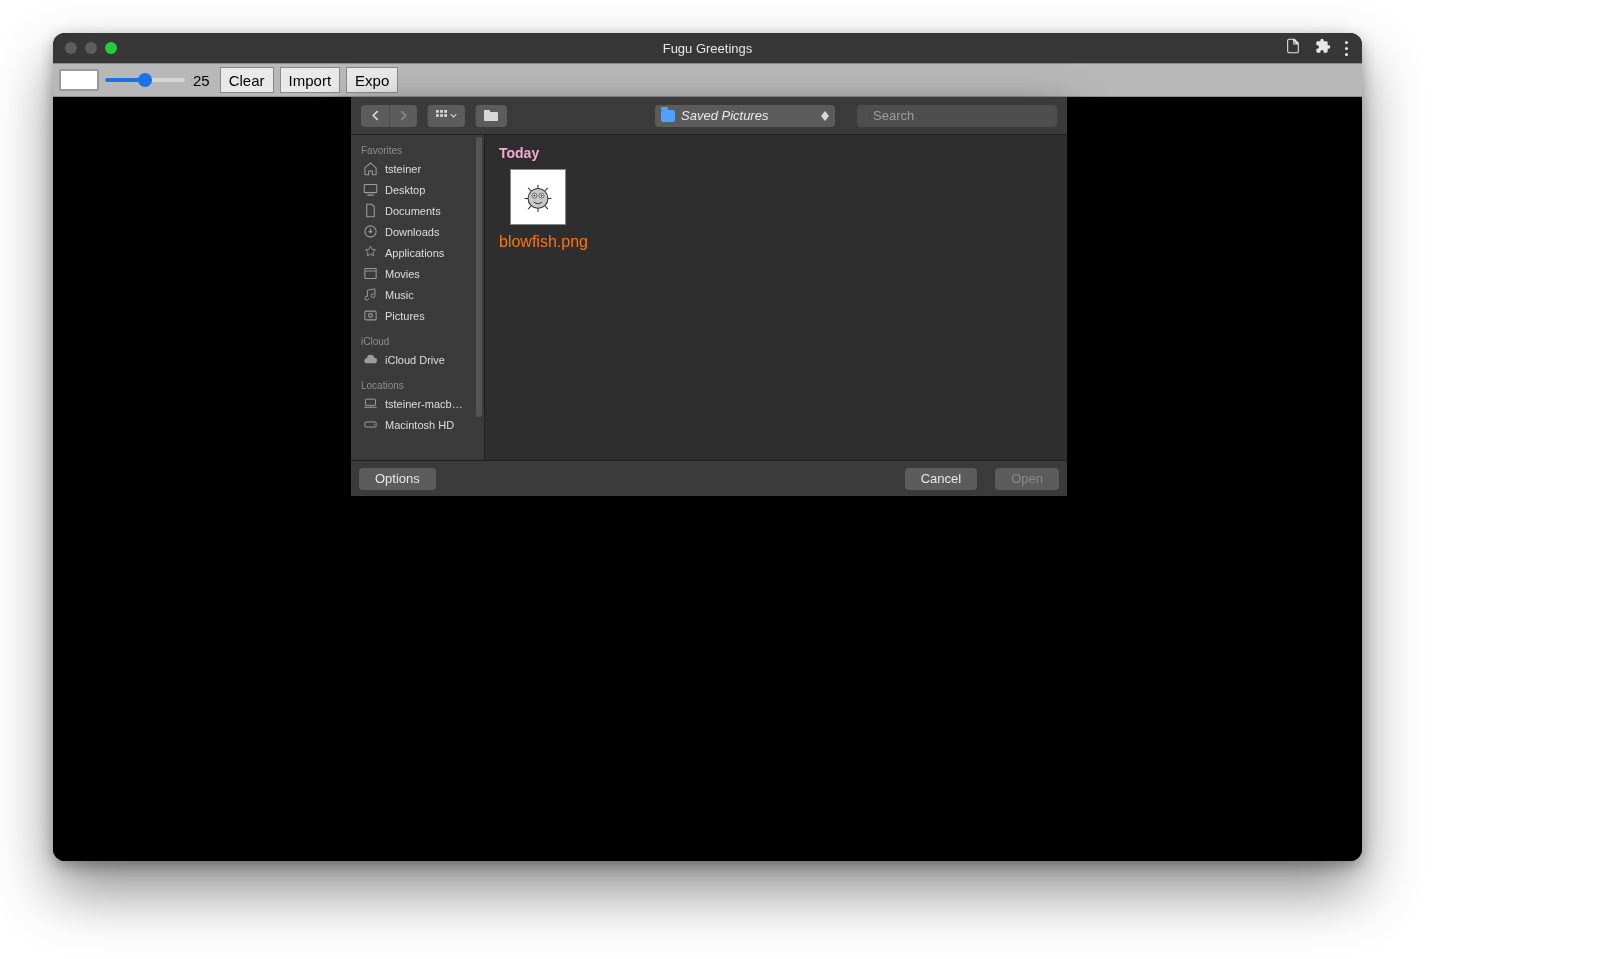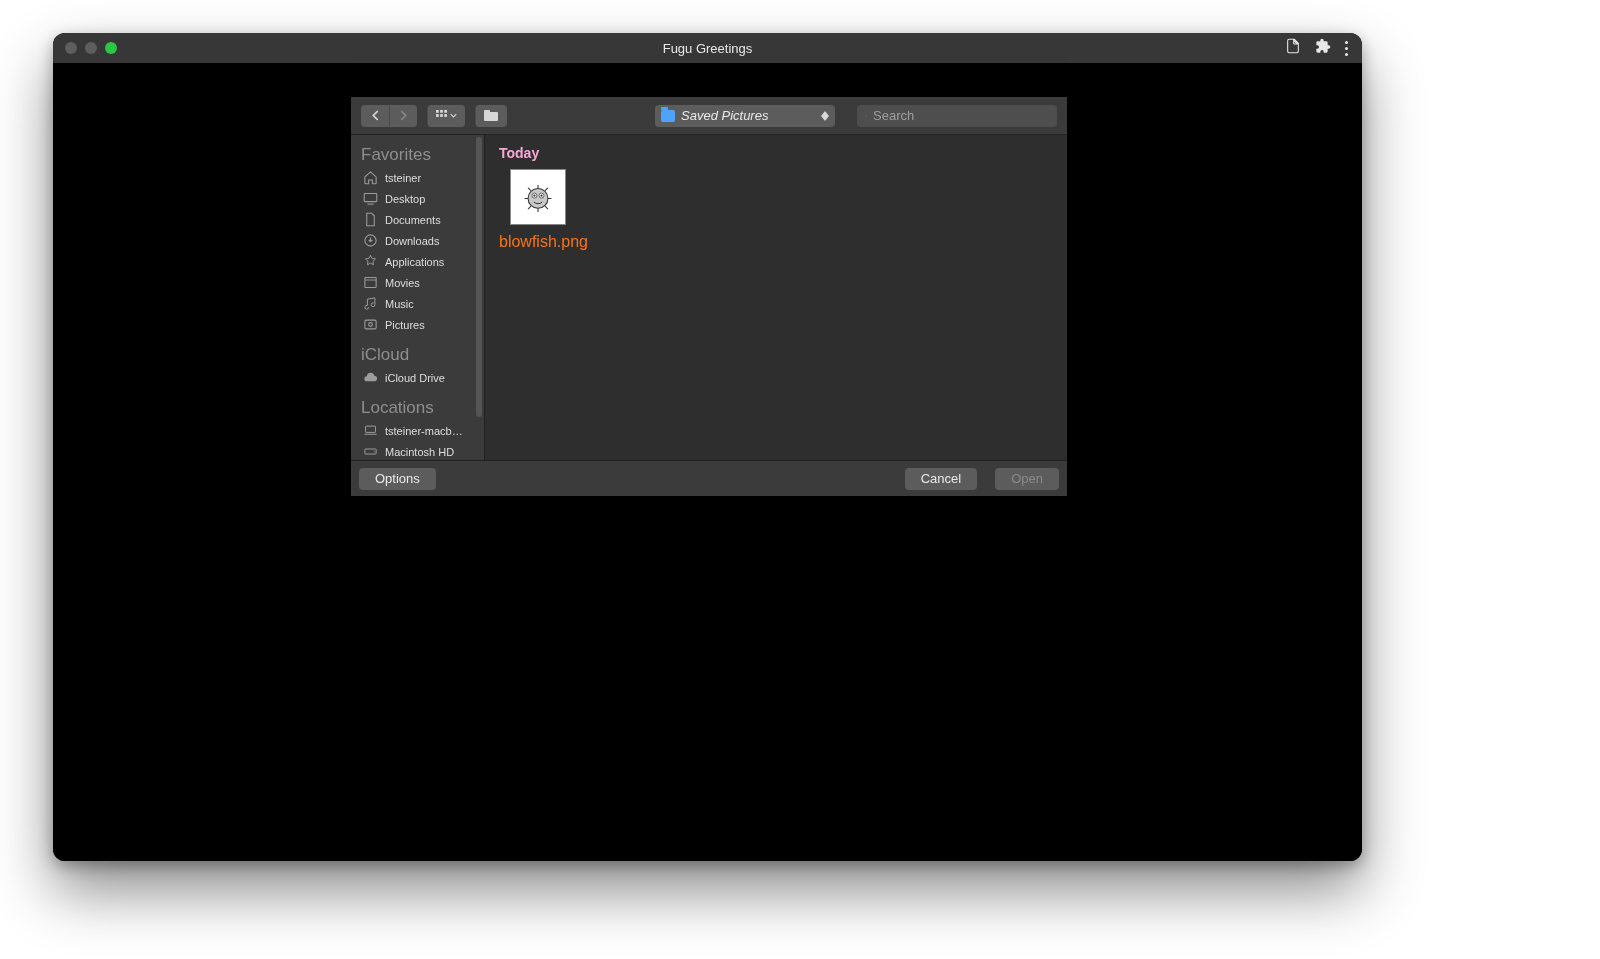--- a/index.html
+++ b/index.html
@@ -136,21 +136,21 @@
   .search-wrap input::placeholder { color: #9e9e9e; }
 
   .fd-body { flex: 1; display: flex; overflow: hidden; }
   .fd-sidebar {
     width: 134px; background: #3b3b3b;
     border-right: 1px solid #202020;
     overflow-y: auto; padding-top: 6px;
     position: relative;
   }
   .fd-sidebar::-webkit-scrollbar { width: 0; }
-  .sb-section { color: #8e8e8e; font-size: 17px; padding: 4px 10px 2px; }
+  .sb-section { color: #8e8e8e; font-size: 10px; padding: 4px 10px 2px; }
   .sb-item {
     display: flex; align-items: center; gap: 7px;
     padding: 3px 10px 3px 12px; color: #dedede; font-size: 11px;
     cursor: pointer; white-space: nowrap; overflow: hidden; text-overflow: ellipsis;
   }
   .sb-item svg { width: 15px; height: 15px; fill: #9c9c9c; flex-shrink: 0; }
   .sb-divider { height: 6px; }
   .sb-scrollbar { position:absolute; right:2px; top:2px; width:6px; height:280px; background:#555; border-radius:3px; }
 
   .fd-content { flex: 1; background: #2e2e2e; padding: 10px 14px; overflow: auto; }
@@ -205,20 +205,32 @@
           </svg>
       </span>
       <span class="dots-icon">
         <span></span>
           <span></span>
           <span></span>
       </span>
     </div>
   </div>
 
+  <div class="app-toolbar">
+    <div class="color-swatch"></div>
+    <div class="slider-wrap">
+      <div class="slider-track"></div>
+      <div class="slider-fill"></div>
+      <div class="slider-thumb"></div>
+    </div>
+    <span class="slider-value">25</span>
+    <button class="app-btn">Clear</button>
+    <button class="app-btn">Import</button>
+    <button class="app-btn">Expo</button>
+  </div>
 
   <div class="app-body"></div>
 
   <div class="file-dialog">
     <div class="fd-toolbar">
       <div class="seg">
         <button>
             <svg viewBox="0 0 10 10">
               <path d="M7 1 3 5l4 4" fill="none" stroke="#d8d8d8" stroke-width="1.5"></path>
             </svg>

